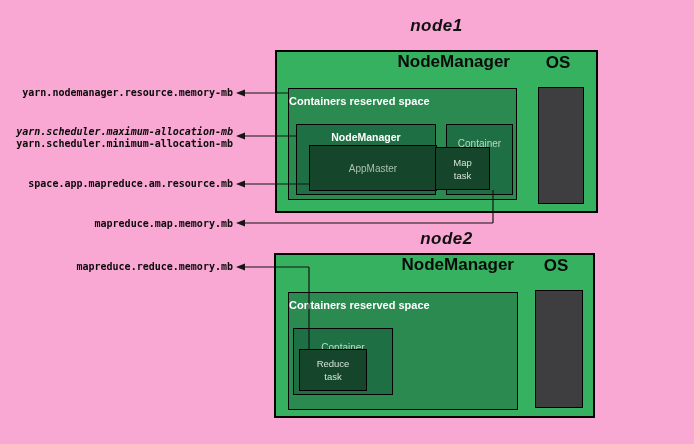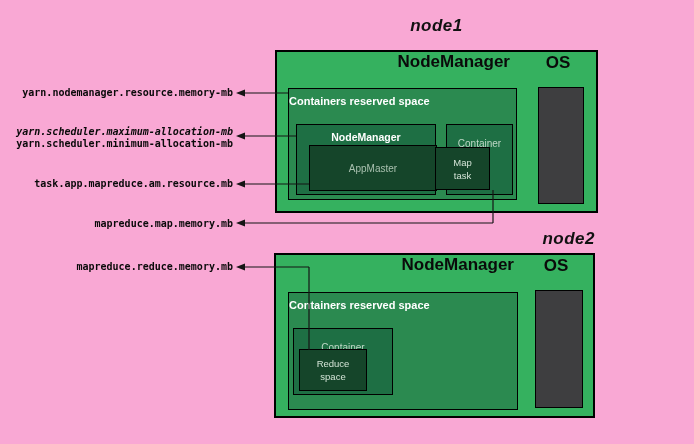--- a/index.html
+++ b/index.html
@@ -87,47 +87,47 @@
     <div class="container-label">Container</div>
   </div>
 
   <div class="abs task-box" style="left:435px;top:147px;width:55px;height:43px;">
     <div class="task-label">Map
 task</div>
   </div>
 
   <div class="abs os-block" style="left:538px;top:87px;width:46px;height:117px;"></div>
 
-  <div class="abs node-title" style="left:274px;top:229px;width:321px;text-align:right;">node2</div>
+  <div class="abs node-title" style="left:286px;top:229px;width:321px;">node2</div>
 
   <div class="abs node-box" style="left:274px;top:253px;width:321px;height:165px;"></div>
 
   <div class="abs nm-label" style="left:299px;top:255px;width:215px;">NodeManager</div>
 
   <div class="abs os-label" style="left:531px;top:256px;width:50px;">OS</div>
 
   <div class="abs reserved-box" style="left:288px;top:292px;width:230px;height:118px;">
     <div class="reserved-label">Containers reserved space</div>
   </div>
 
   <div class="abs container-box" style="left:293px;top:328px;width:100px;height:67px;">
     <div class="container-label">Container</div>
   </div>
 
   <div class="abs task-box" style="left:299px;top:349px;width:68px;height:42px;">
     <div class="task-label">Reduce
-space</div>
+task</div>
   </div>
 
   <div class="abs os-block" style="left:535px;top:290px;width:48px;height:118px;"></div>
 
   <div class="cfg-label" style="top:87px;">yarn.nodemanager.resource.memory-mb</div>
   <div class="cfg-label" style="top:126px;font-style:italic;">yarn.scheduler.maximum-allocation-mb</div>
   <div class="cfg-label" style="top:138px;">yarn.scheduler.minimum-allocation-mb</div>
-  <div class="cfg-label" style="top:178px;">task.app.mapreduce.am.resource.mb</div>
+  <div class="cfg-label" style="top:178px;">space.app.mapreduce.am.resource.mb</div>
   <div class="cfg-label" style="top:218px;">mapreduce.map.memory.mb</div>
   <div class="cfg-label" style="top:261px;">mapreduce.reduce.memory.mb</div>
 
   <svg id="connector-layer" width="694" height="444" viewBox="0 0 694 444">
 
     <polygon points="236,93 245,89.5 245,96.5"></polygon>
     <line x1="244" y1="93" x2="288" y2="93"></line>
 
     <polygon points="236,136 245,132.5 245,139.5"></polygon>
     <line x1="244" y1="136" x2="296" y2="136"></line>

